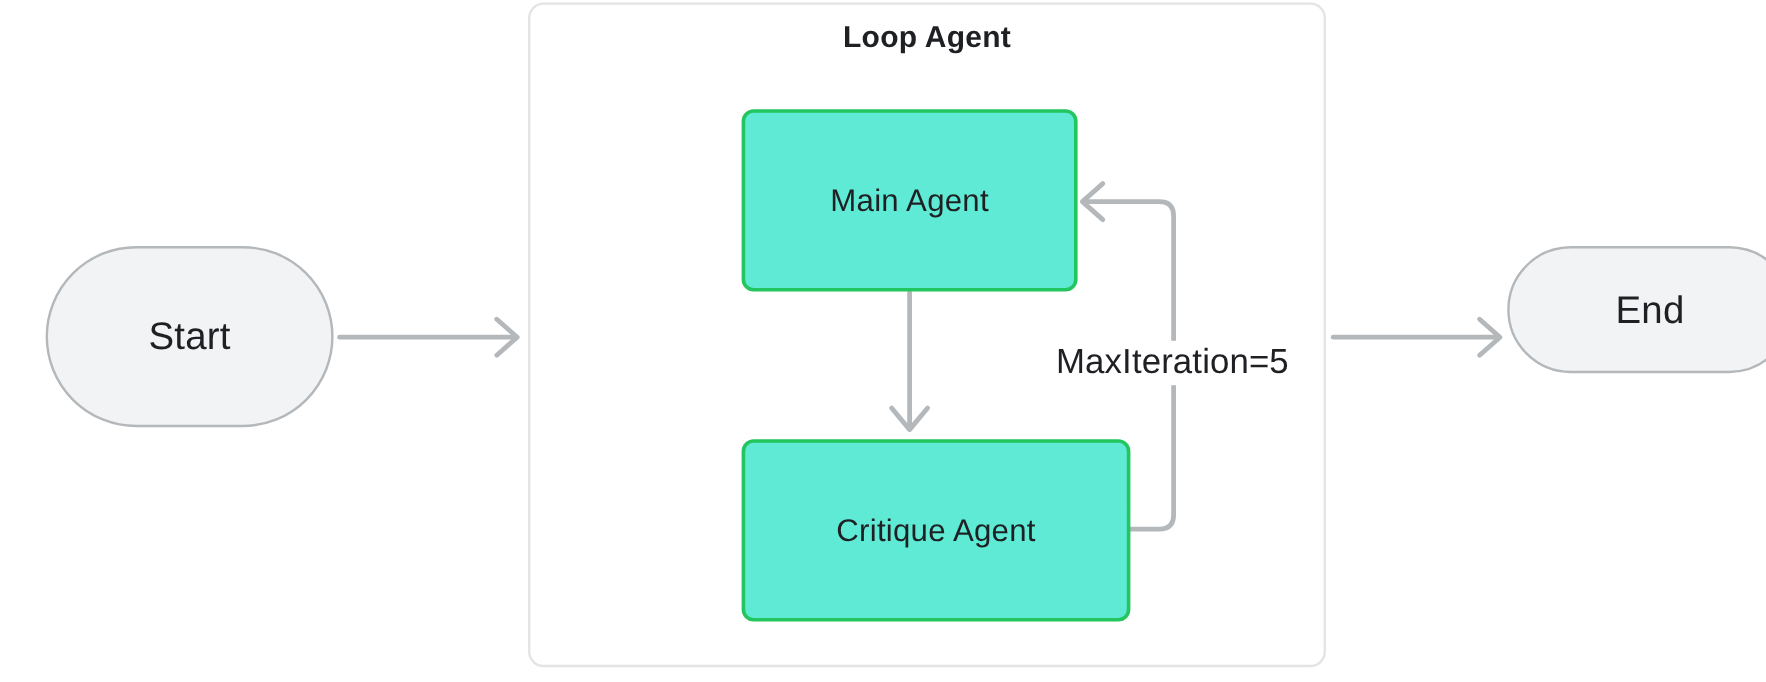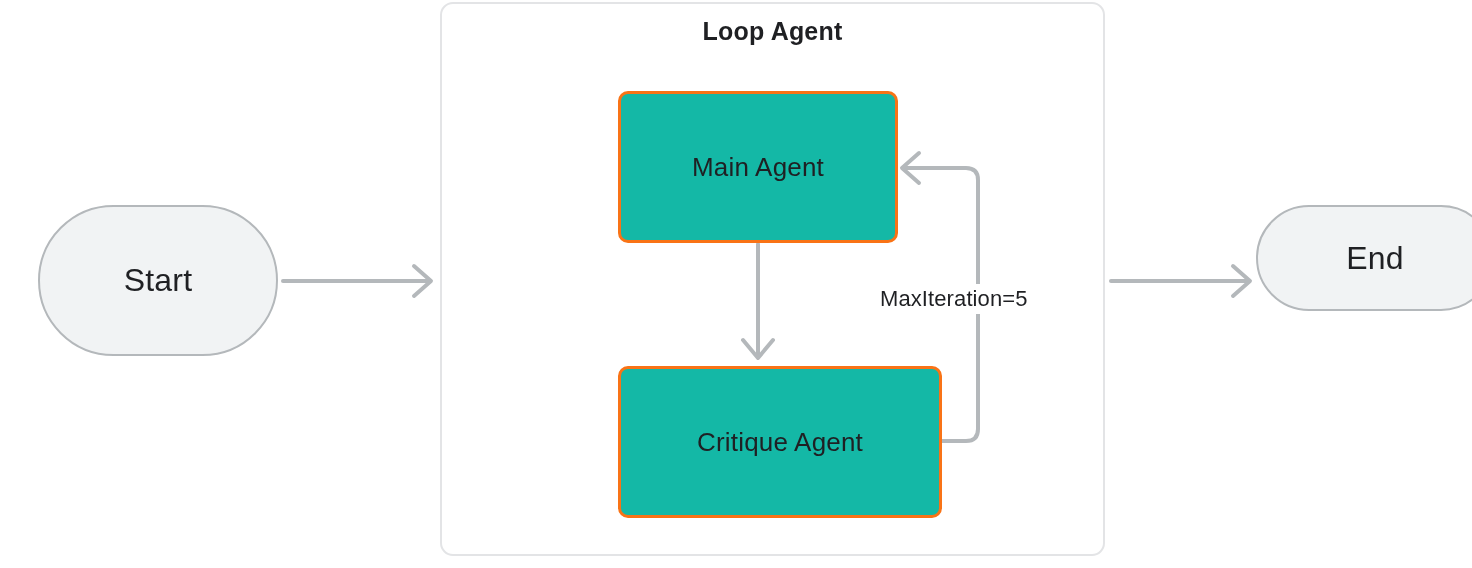--- a/index.html
+++ b/index.html
@@ -69,42 +69,42 @@
     color: #1f2023;
     letter-spacing: 0.2px;
   }
 
   
   .agent-box {
     position: absolute;
     display: flex;
     align-items: center;
     justify-content: center;
-    background: #14b8a6;
-    border: 3px solid #f97316;
+    background: #5eead4;
+    border: 3px solid #22c55e;
     border-radius: 10px;
     box-sizing: border-box;
     color: #1f2023;
     font-size: 26px;
     font-weight: 400;
     letter-spacing: 0.2px;
     text-align: right;
   }
   #node-main-agent     { left: 588px; top: 91px;  width: 280px; height: 152px; }
   #node-critique-agent { left: 588px; top: 366px; width: 324px; height: 152px; }
 
   
   #edge-label-maxiteration {
     position: absolute;
     left: 845px;
     top: 284px;
     padding: 2px 5px;
     background: #ffffff;
     color: #1f2023;
-    font-size: 22px;
+    font-size: 29px;
     font-weight: 400;
     white-space: nowrap;
     letter-spacing: 0.1px;
   }
 </style>
 </head>
 <body>
 
 <div id="canvas">
 

